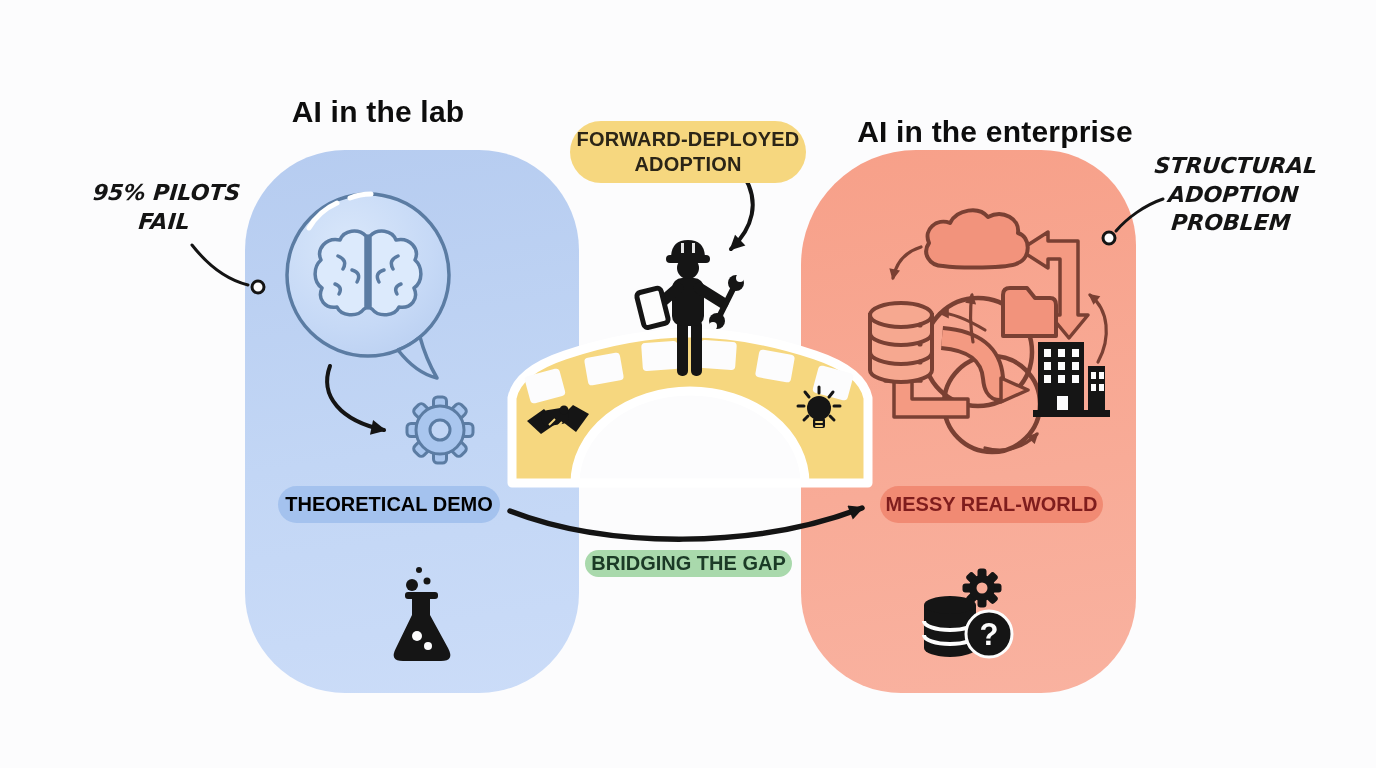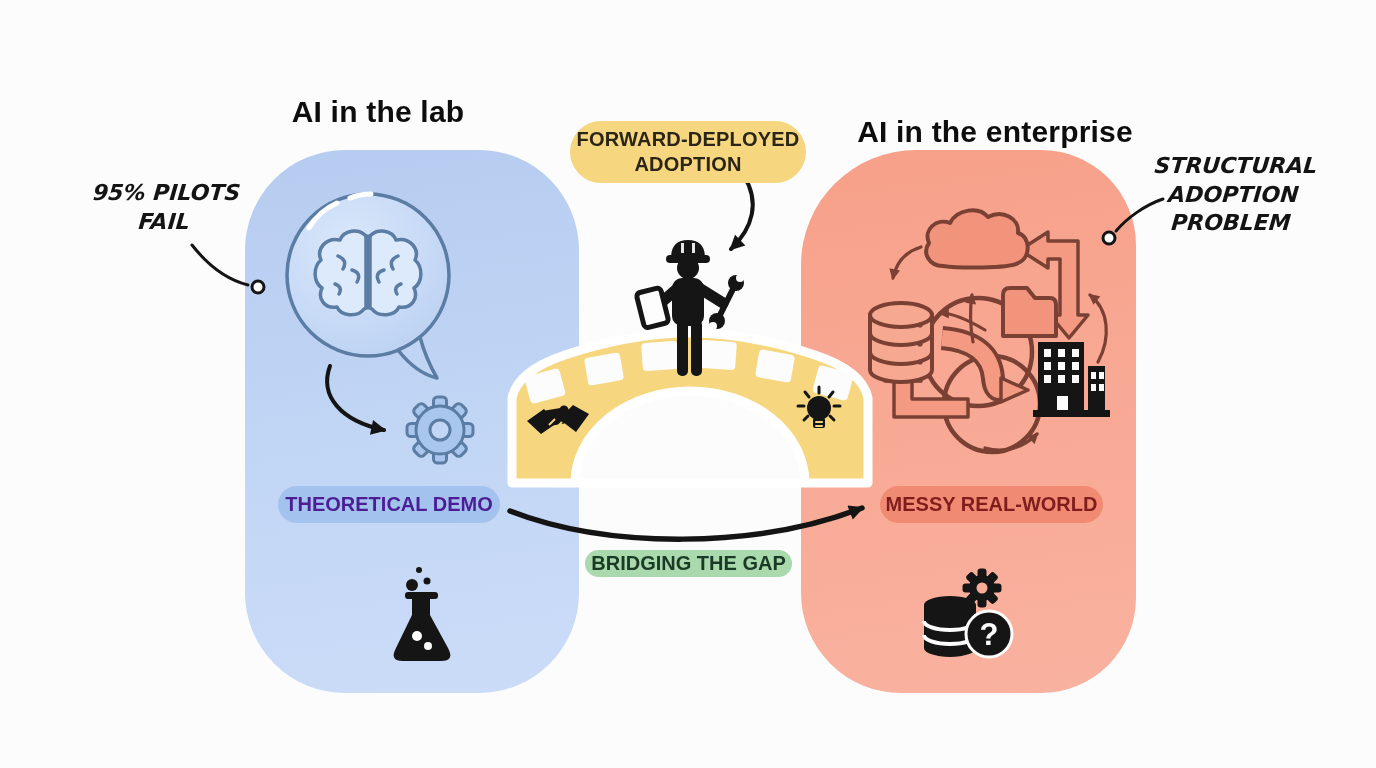--- a/index.html
+++ b/index.html
@@ -21,21 +21,21 @@
   .handwritten{position:absolute;font-family:"DejaVu Sans",sans-serif;font-style:italic;font-weight:600;
     font-size:22px;line-height:1.3;color:#141414;text-align:center;transform:skewX(-5deg);}
   .handwritten.left{left:88px;top:179px;width:155px;}
   .handwritten.right{left:1146px;top:152px;width:175px;}
   .handwritten div{white-space:nowrap;}
 
   .pill{position:absolute;display:flex;align-items:center;justify-content:center;
     border-radius:999px;font-weight:700;}
   .pill.fde{left:570px;top:107px;width:236px;height:62px;border-radius:32px;background:#f6d77f;
     color:#2b2517;font-size:20px;flex-direction:column;line-height:1.25;text-align:center;letter-spacing:.2px;margin-top:14px;}
-  .pill.demo{left:278px;top:486px;width:222px;height:37px;background:#a4c2ee;color:#4c1d95;font-size:20px;}
+  .pill.demo{left:278px;top:486px;width:222px;height:37px;background:#a4c2ee;color:#000000;font-size:20px;}
   .pill.messy{left:880px;top:486px;width:223px;height:37px;background:#f18a73;color:#7f1d1d;font-size:20px;}
   .pill.gap{left:585px;top:550px;width:207px;height:27px;background:#a9d9ac;color:#1b3a26;font-size:20px;}
 </style>
 </head>
 <body>
 
 <div class="stage">
 
   <div class="panel lab"></div>
   <div class="panel ent"></div>

